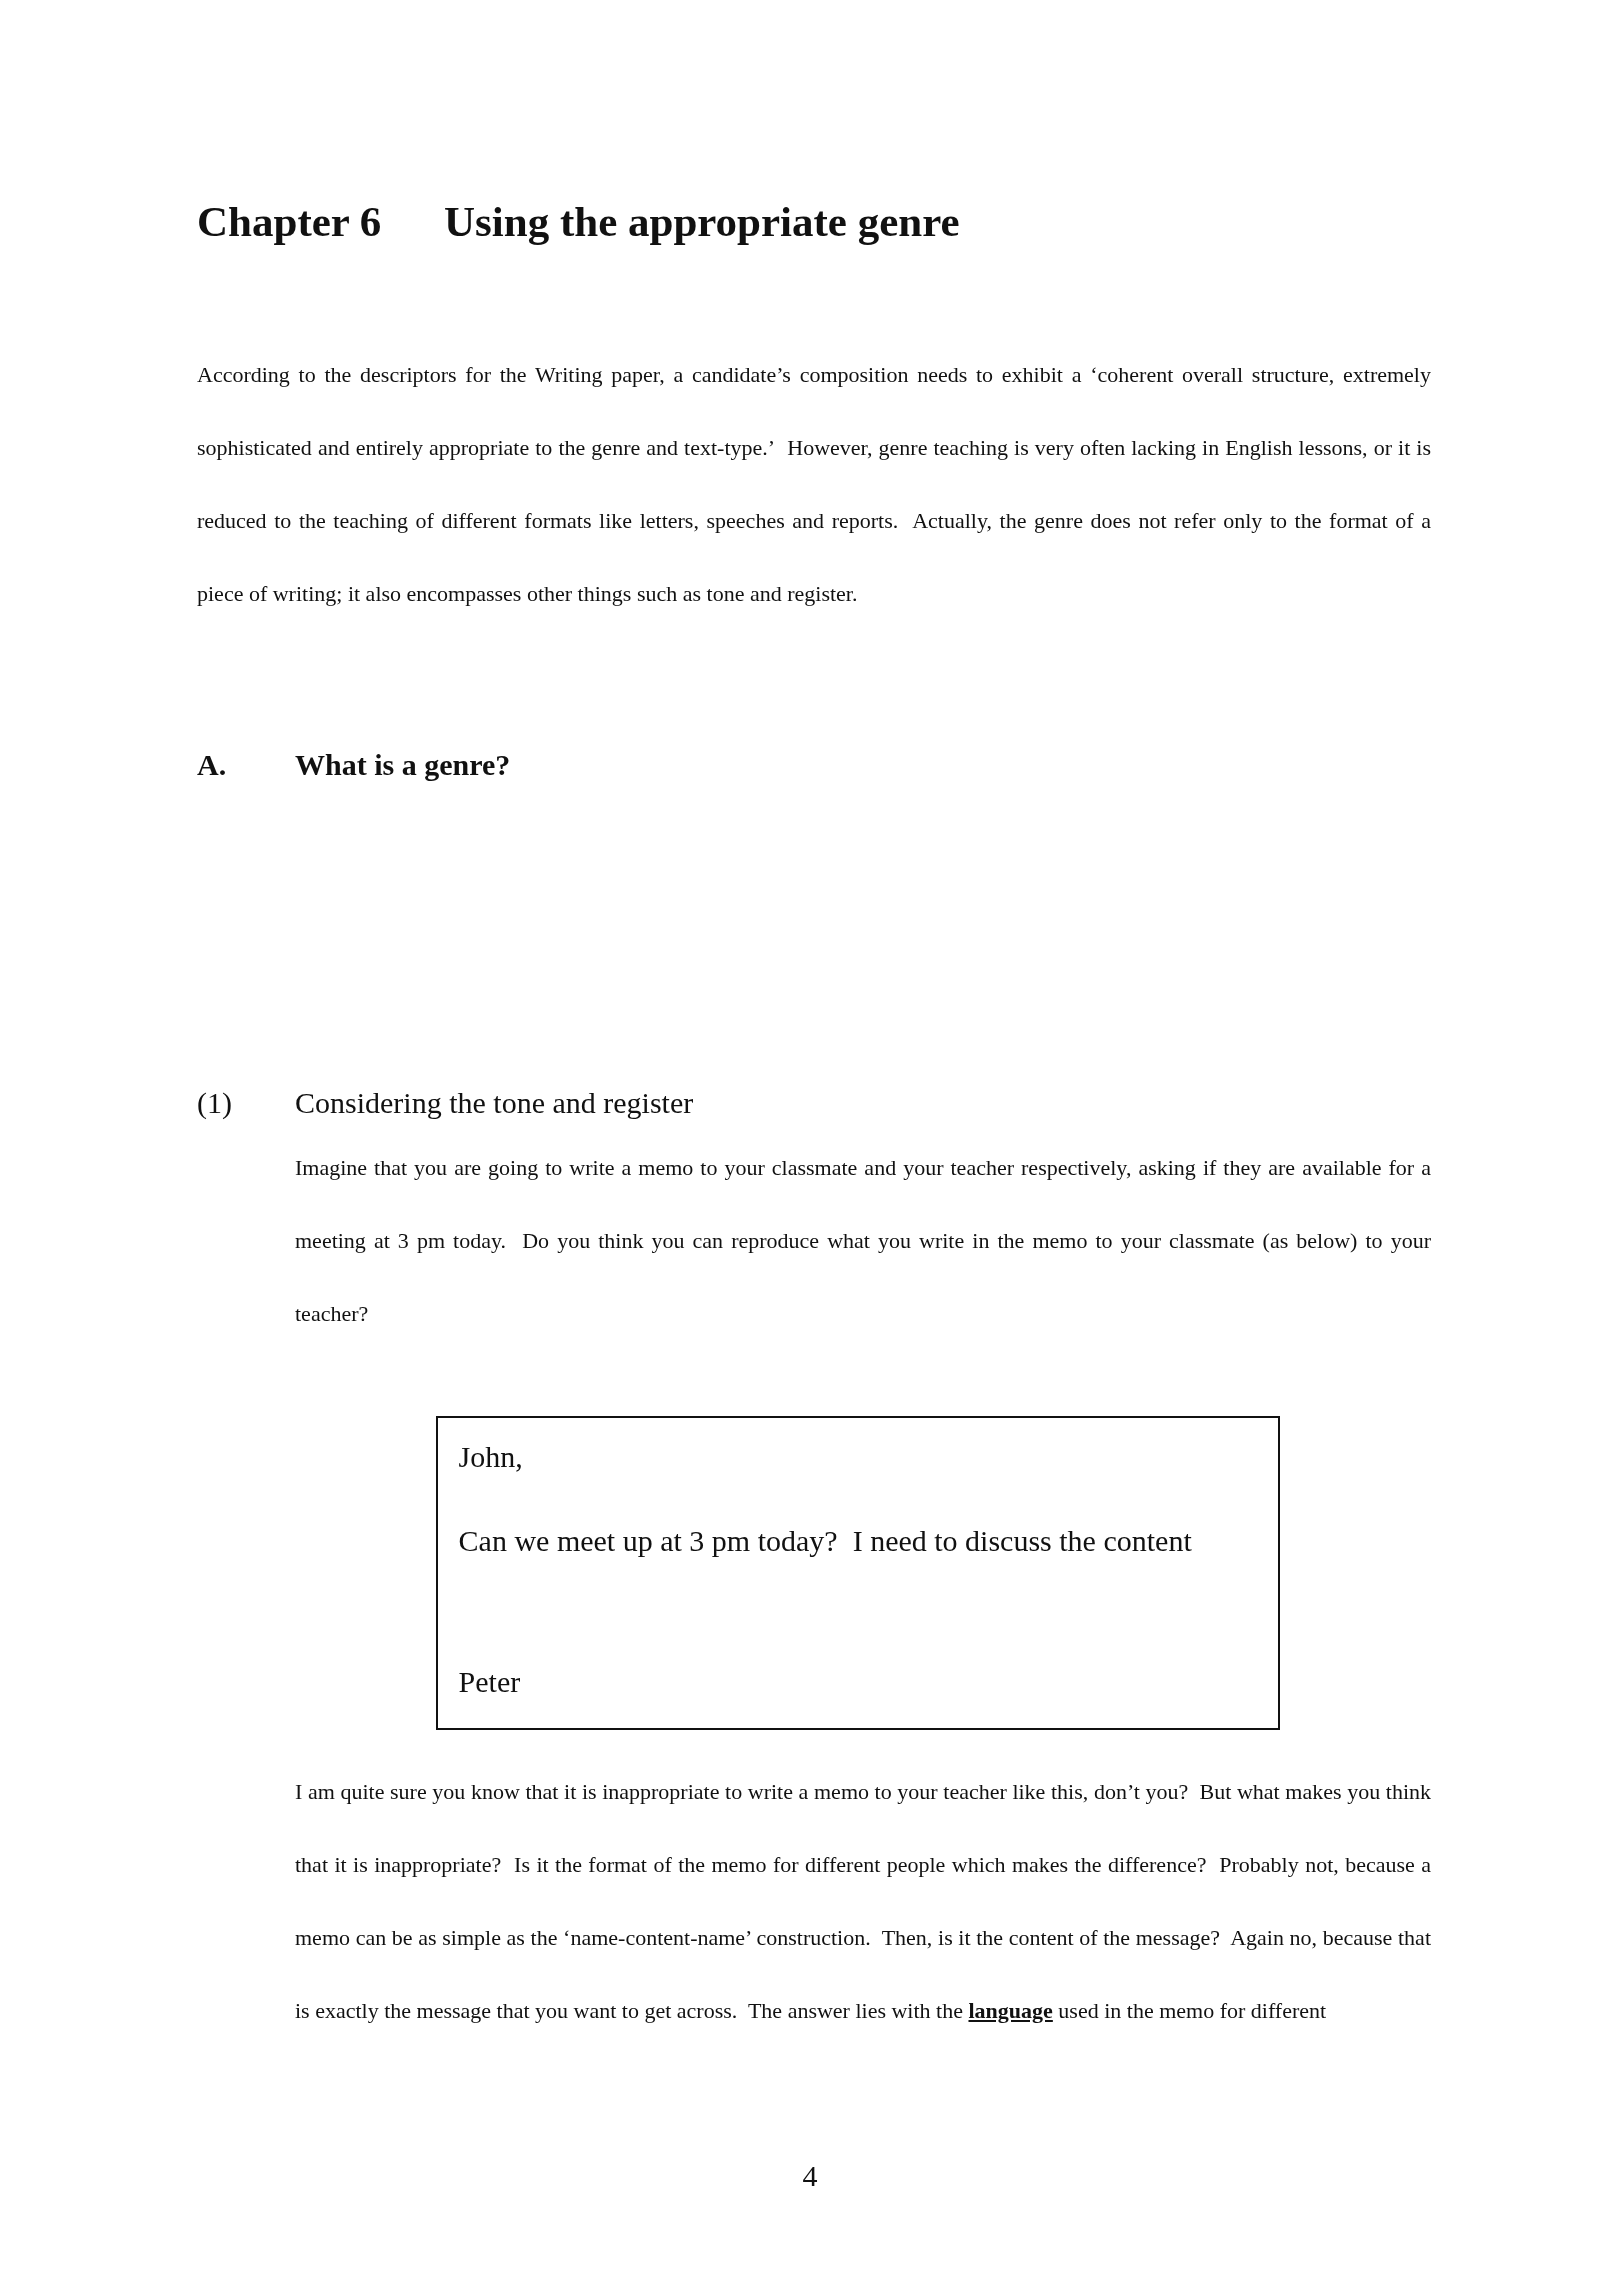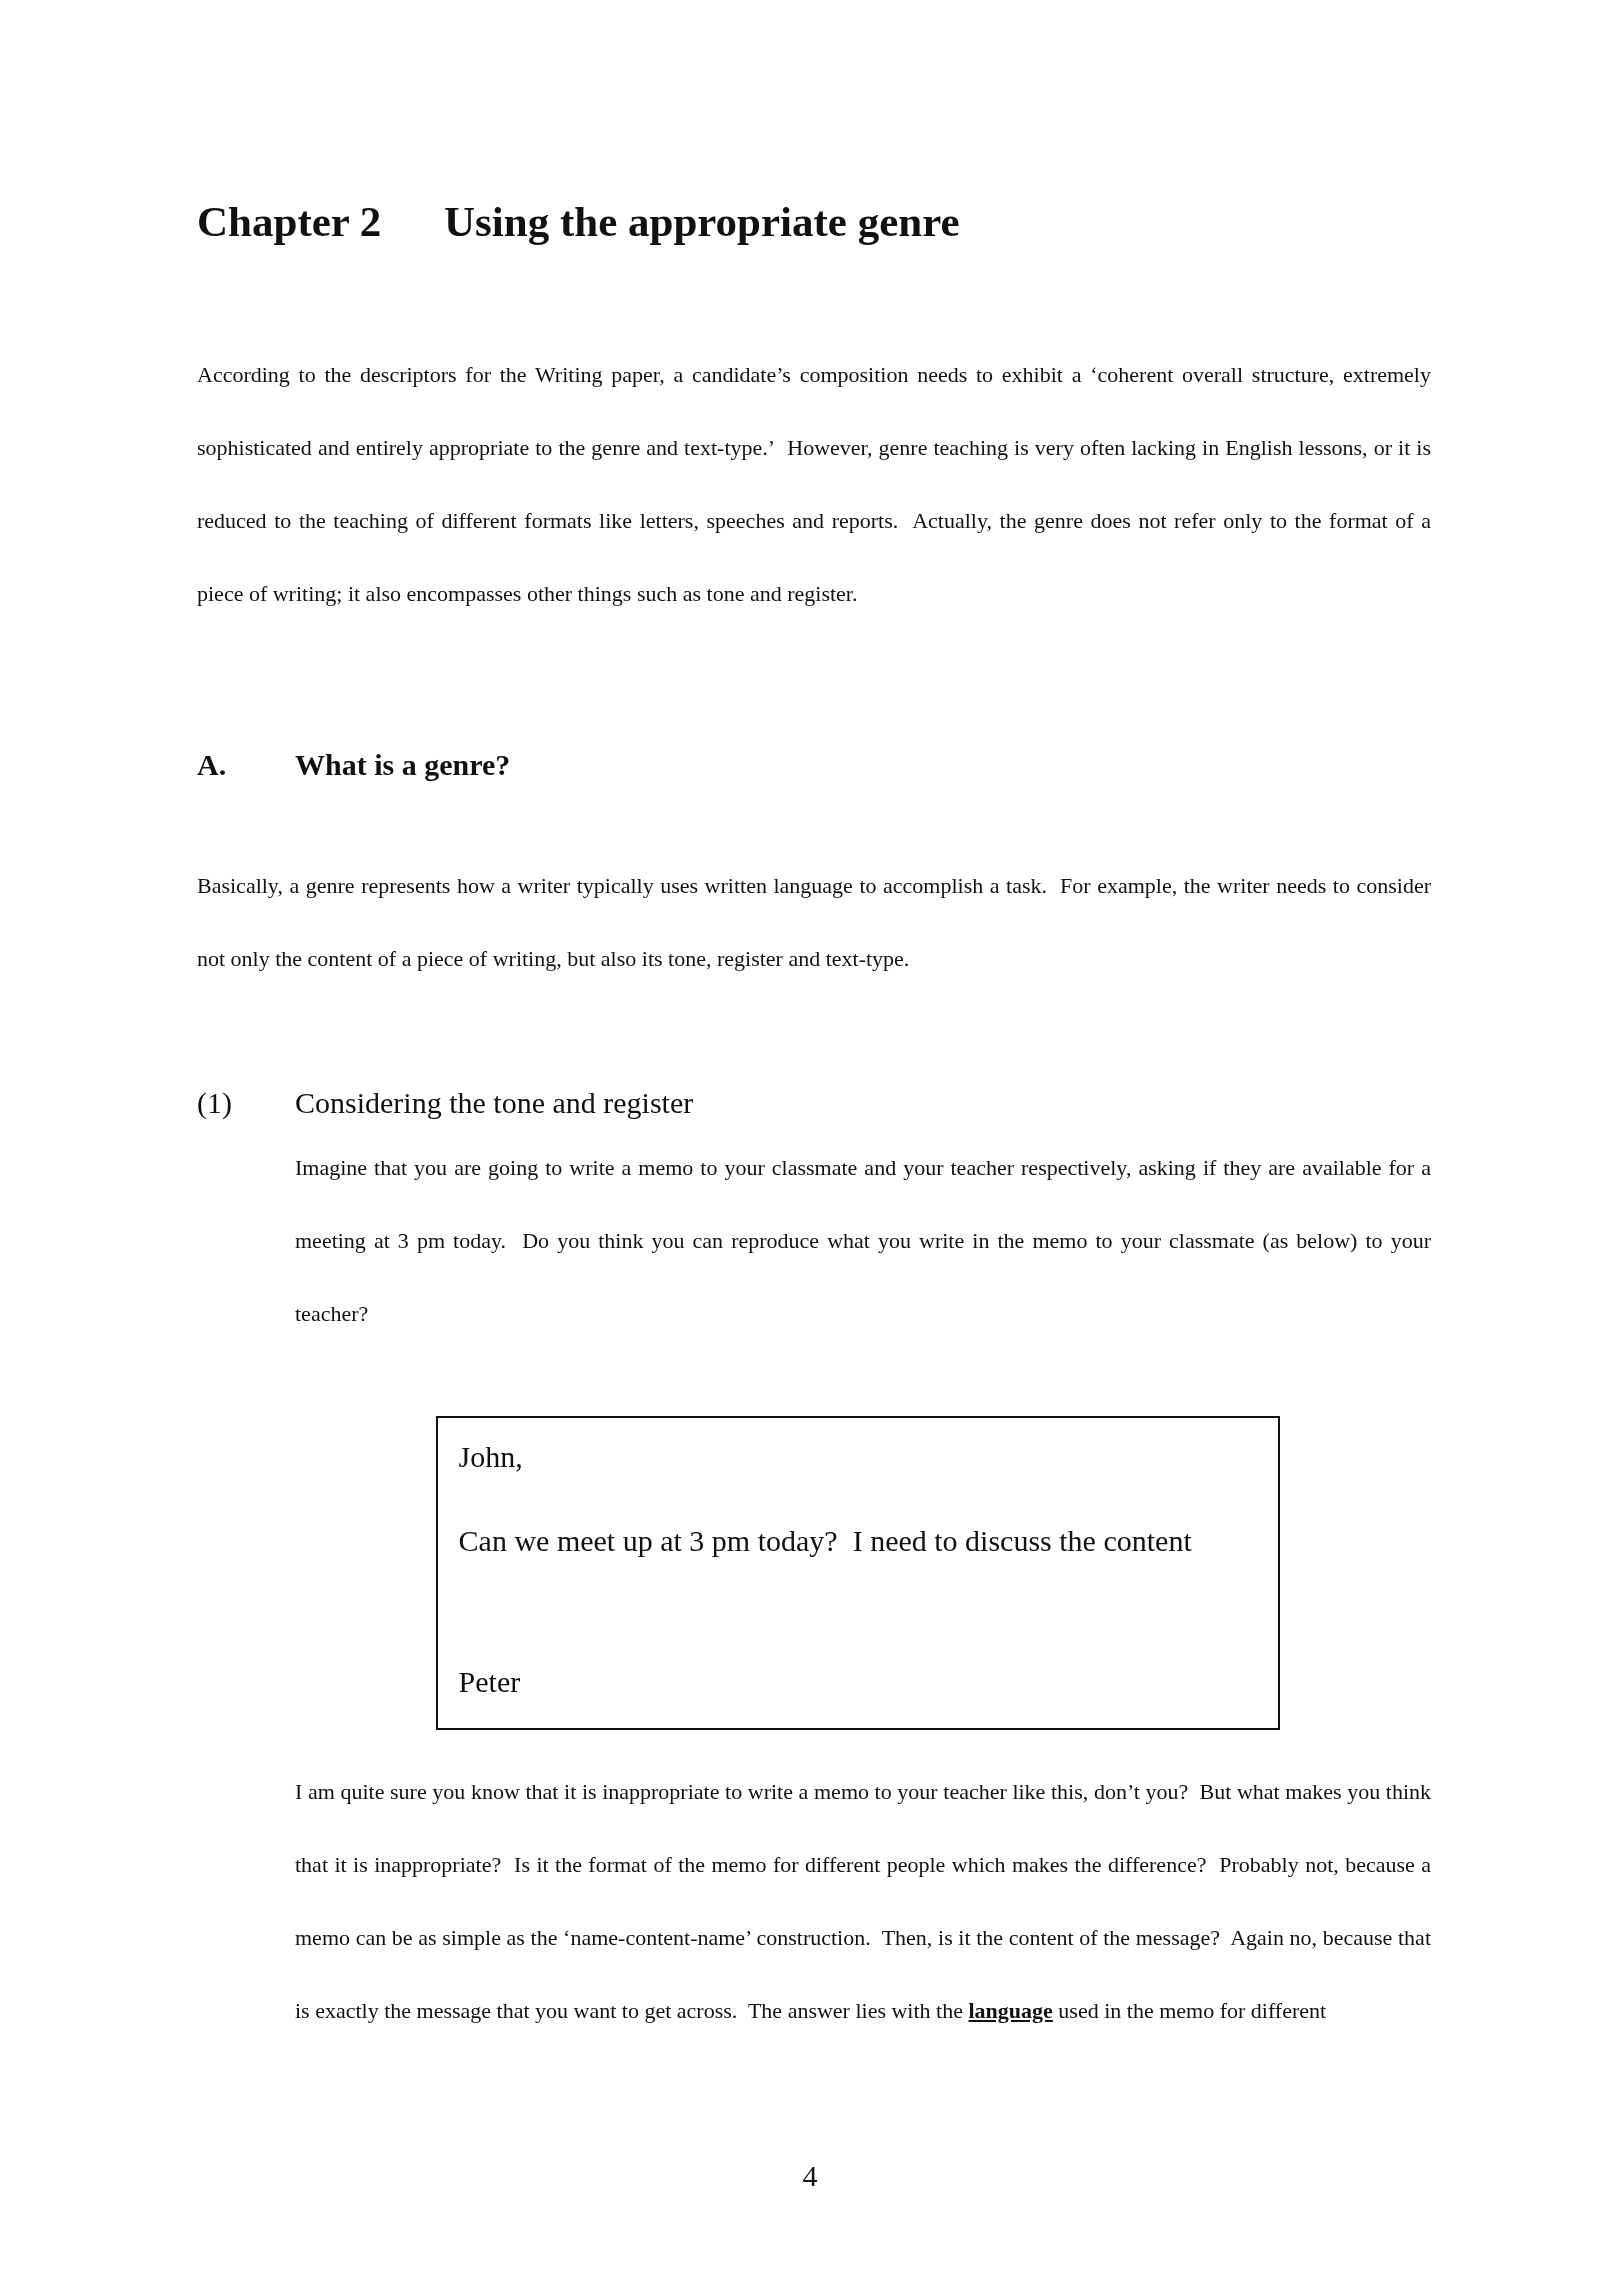--- a/index.html
+++ b/index.html
@@ -43,30 +43,29 @@
       font-size: 30px; line-height: 39px;
     }
     b { font-weight: bold; text-decoration: underline; }
   </style>
 </head>
 <body>
 
 <div class="page">
 
   <div class="chapter">
-    <span class="num">Chapter 2</span><span>Using the appropriate genre</span>
+    <span class="num">Chapter 6</span><span>Using the appropriate genre</span>
   </div>
 
   <div class="para" style="top:338px;">According to the descriptors for the Writing paper, a candidate’s composition needs to exhibit a ‘coherent overall structure, extremely sophisticated and entirely appropriate to the genre and text-type.’&nbsp; However, genre teaching is very often lacking in English lessons, or it is reduced to the teaching of different formats like letters, speeches and reports.&nbsp; Actually, the genre does not refer only to the format of a piece of writing; it also encompasses other things such as tone and register.</div>
 
   <div class="heading">
     <span class="lbl">A.</span><span>What is a genre?</span>
   </div>
 
-  <div class="para" style="top:849px;">Basically, a genre represents how a writer typically uses written language to accomplish a task.&nbsp; For example, the writer needs to consider not only the content of a piece of writing, but also its tone, register and text-type.</div>
 
   <div class="item">
     <span class="lbl">(1)</span><span>Considering the tone and register</span>
   </div>
 
   <div class="para indent" style="top:1131px;">Imagine that you are going to write a memo to your classmate and your teacher respectively, asking if they are available for a meeting at 3 pm today.&nbsp; Do you think you can reproduce what you write in the memo to your classmate (as below) to your teacher?</div>
 
 
   <div class="memo">
     <div class="m" style="top:9.8px;">John,</div>

